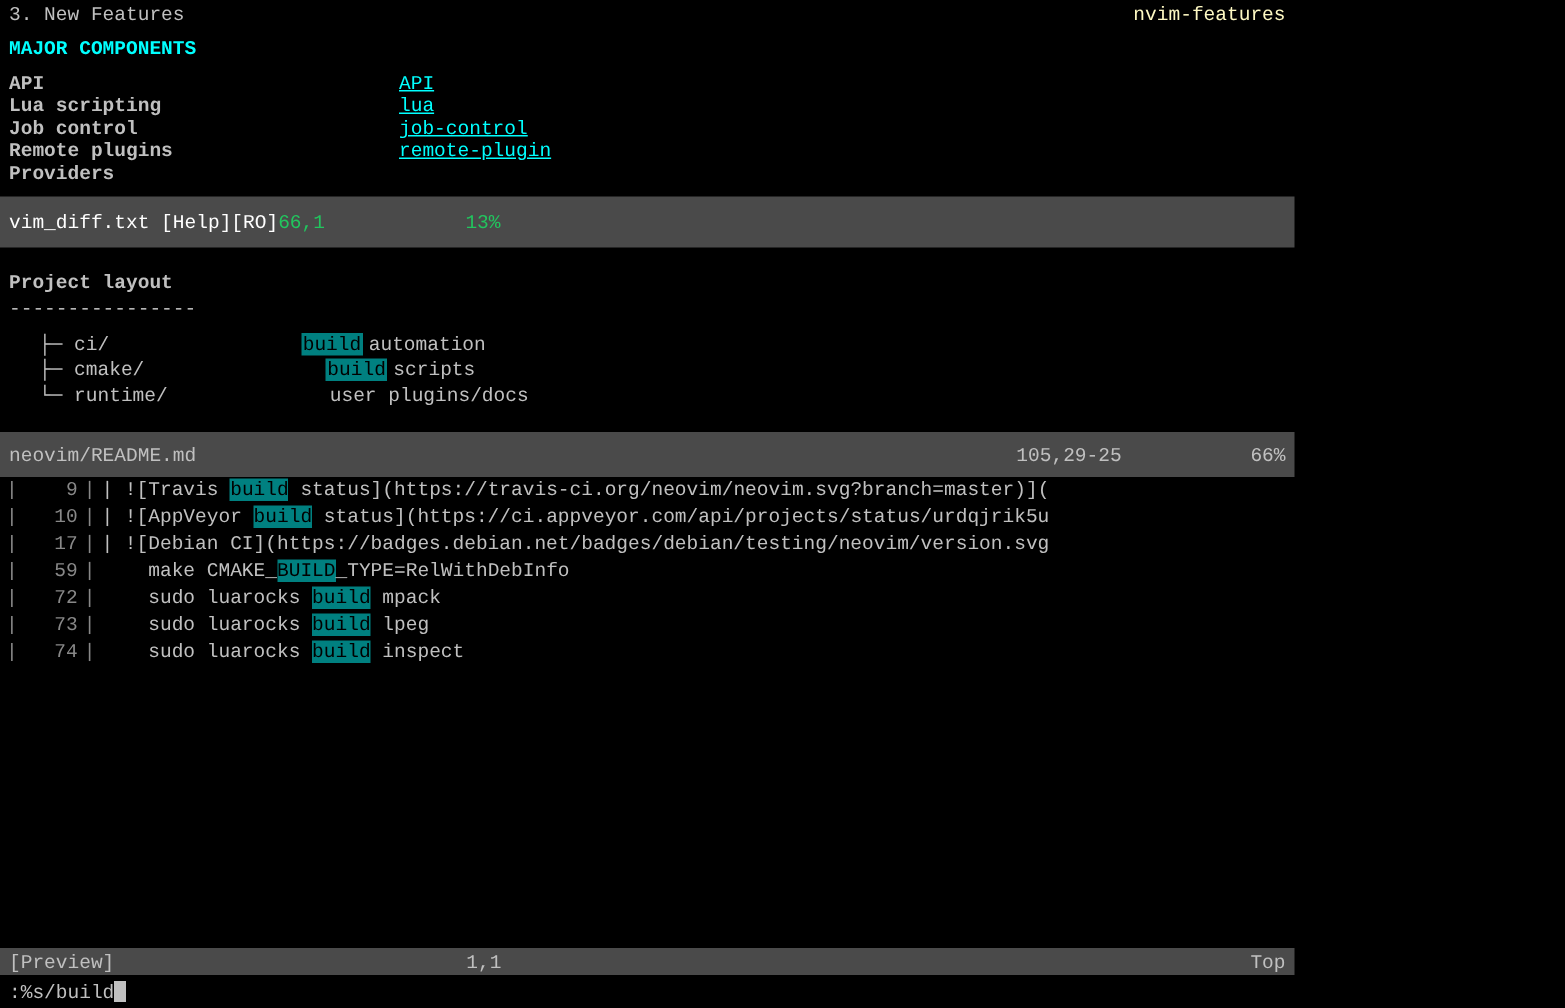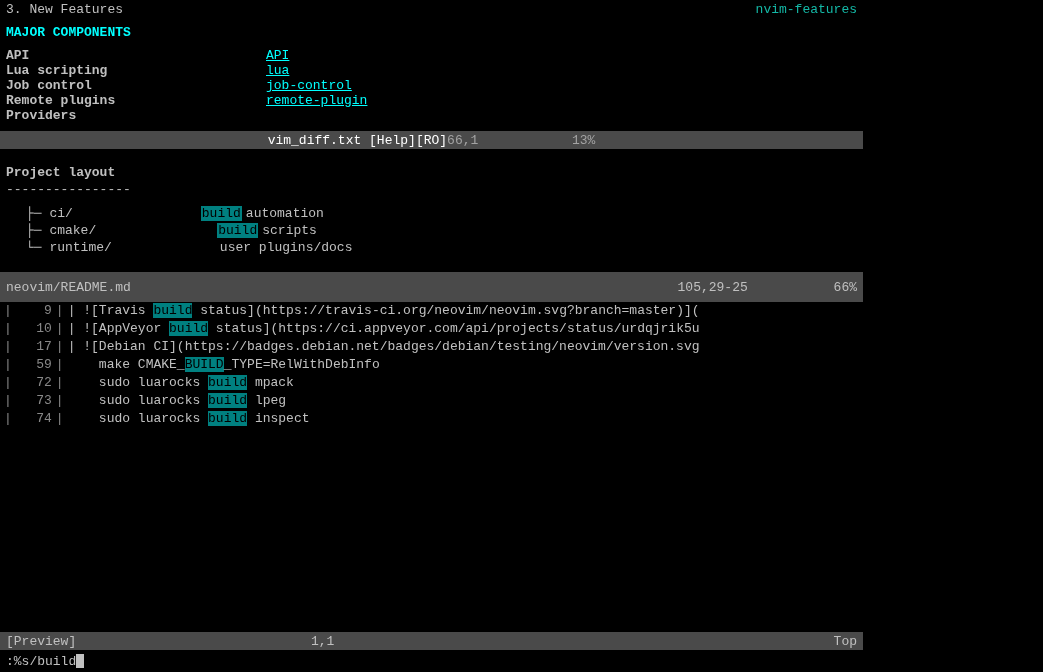--- a/index.html
+++ b/index.html
@@ -42,31 +42,31 @@
     .feature-link {
       color: #00ffff;
       text-decoration: underline;
     }
     .feature-plain {
       color: #c0c0c0;
     }
     .statusline {
       background: #4a4a4a;
       color: #c0c0c0;
-      padding: 1px 6px;
-      display: flex;
-      justify-content: center;
+      padding: 17px 6px;
+      display: flex;
+      justify-content: flex-start;
       align-items: center;
       height: 18px;
     }
     .statusline-left {
       color: #ffffff;
     }
     .statusline-right {
-      color: #a3a3a3;
+      color: #22c55e;
     }
     .project-layout-section {
       padding: 16px 6px;
     }
     .project-heading {
       color: #c0c0c0;
       font-weight: bold;
     }
     .divider-line {
       color: #c0c0c0;
@@ -157,21 +157,21 @@
       display: inline-block;
       width: 8px;
       height: 14px;
     }
     .top-header {
       display: flex;
       justify-content: space-between;
       padding: 2px 6px 4px 6px;
     }
     .top-header-right {
-      color: #14b8a6;
+      color: #fef9c3;
     }
     .top-section {
       flex-shrink: 0;
     }
   </style>
 </head>
 <body>
 
 <div class="screen">
 

